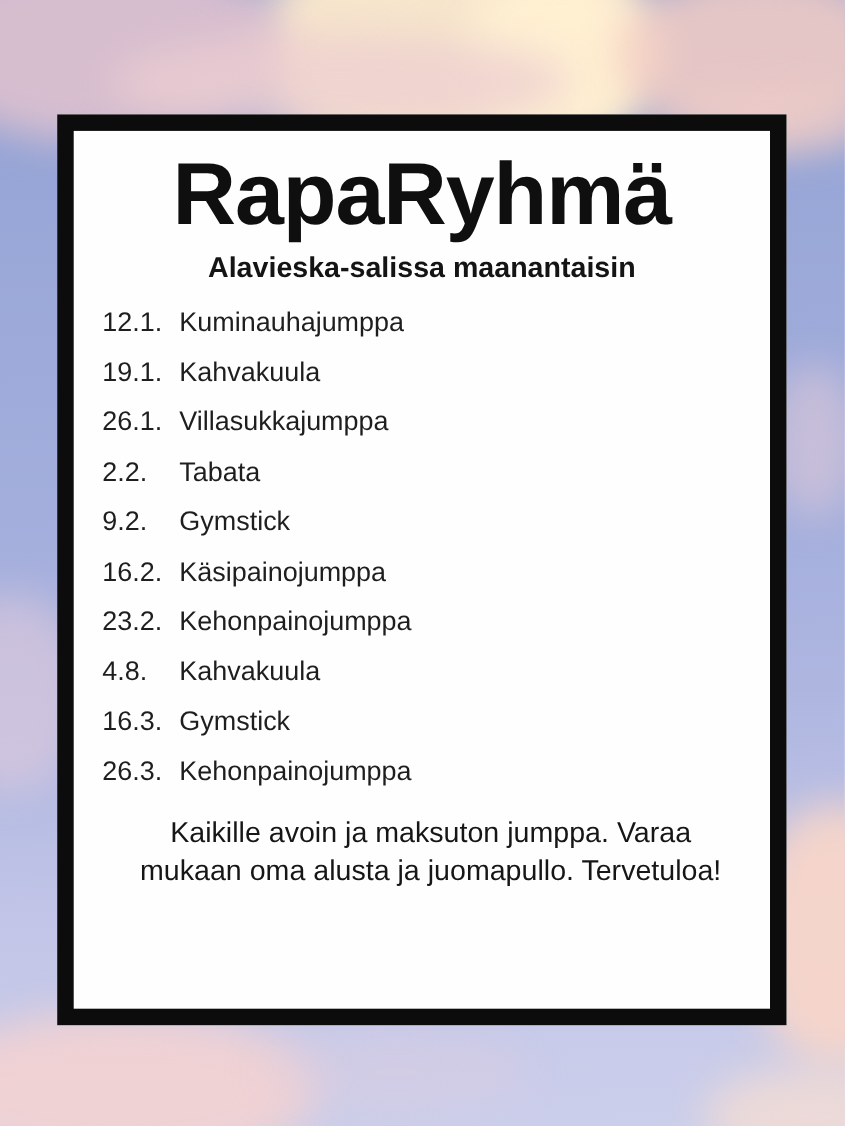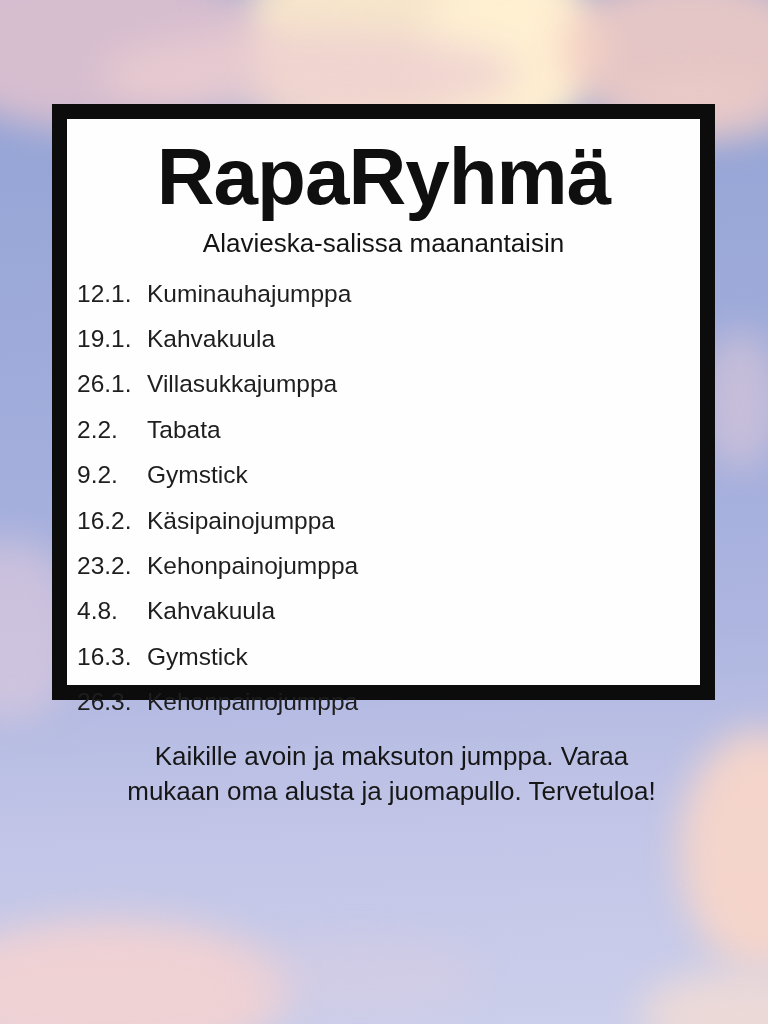--- a/index.html
+++ b/index.html
@@ -40,46 +40,46 @@
   .cloud.c8  { left: 700px; top: 330px;  width: 80px;  height: 140px; background: rgba(243, 210, 214, 0.45); }
   .cloud.c9  { left: 680px; top: 730px;  width: 160px; height: 240px; background: rgba(249, 214, 200, 0.9); }
   .cloud.c10 { left: -70px; top: 920px;  width: 360px; height: 140px; background: rgba(246, 210, 208, 0.85); }
   .cloud.c11 { left: 640px; top: 970px;  width: 200px; height: 90px;  background: rgba(250, 222, 208, 0.7); }
   .cloud.c12 { left: 240px; top: 940px;  width: 240px; height: 70px;  background: rgba(222, 206, 222, 0.4); }
 
   
   .card {
     position: absolute;
     left: 52px; top: 104px;
-    width: 663px; height: 596px;
+    width: 663px; height: 828px;
     box-sizing: border-box;
     background: #fefefe;
     border: 15px solid #0c0c0c;
     color: #111;
   }
   .title {
     margin: 14px 0 0 0;
     text-align: center;
     font-size: 80px;
     line-height: 88px;
     font-weight: 800;
     letter-spacing: -1px;
     color: #0f0f0f;
   }
   .subtitle {
     margin-top: 4px;
     text-align: center;
     font-size: 26px;
     line-height: 36px;
-    font-weight: 400;
+    font-weight: 700;
     color: #141414;
   }
   .schedule {
     margin-top: 10px;
-    padding-left: 10px;
+    padding-left: 26px;
   }
   .schedule-row {
     display: flex;
     align-items: center;
     height: 45.4px;
     font-size: 24.5px;
     color: #1e1e1e;
   }
   .schedule-date {
     width: 70px;

